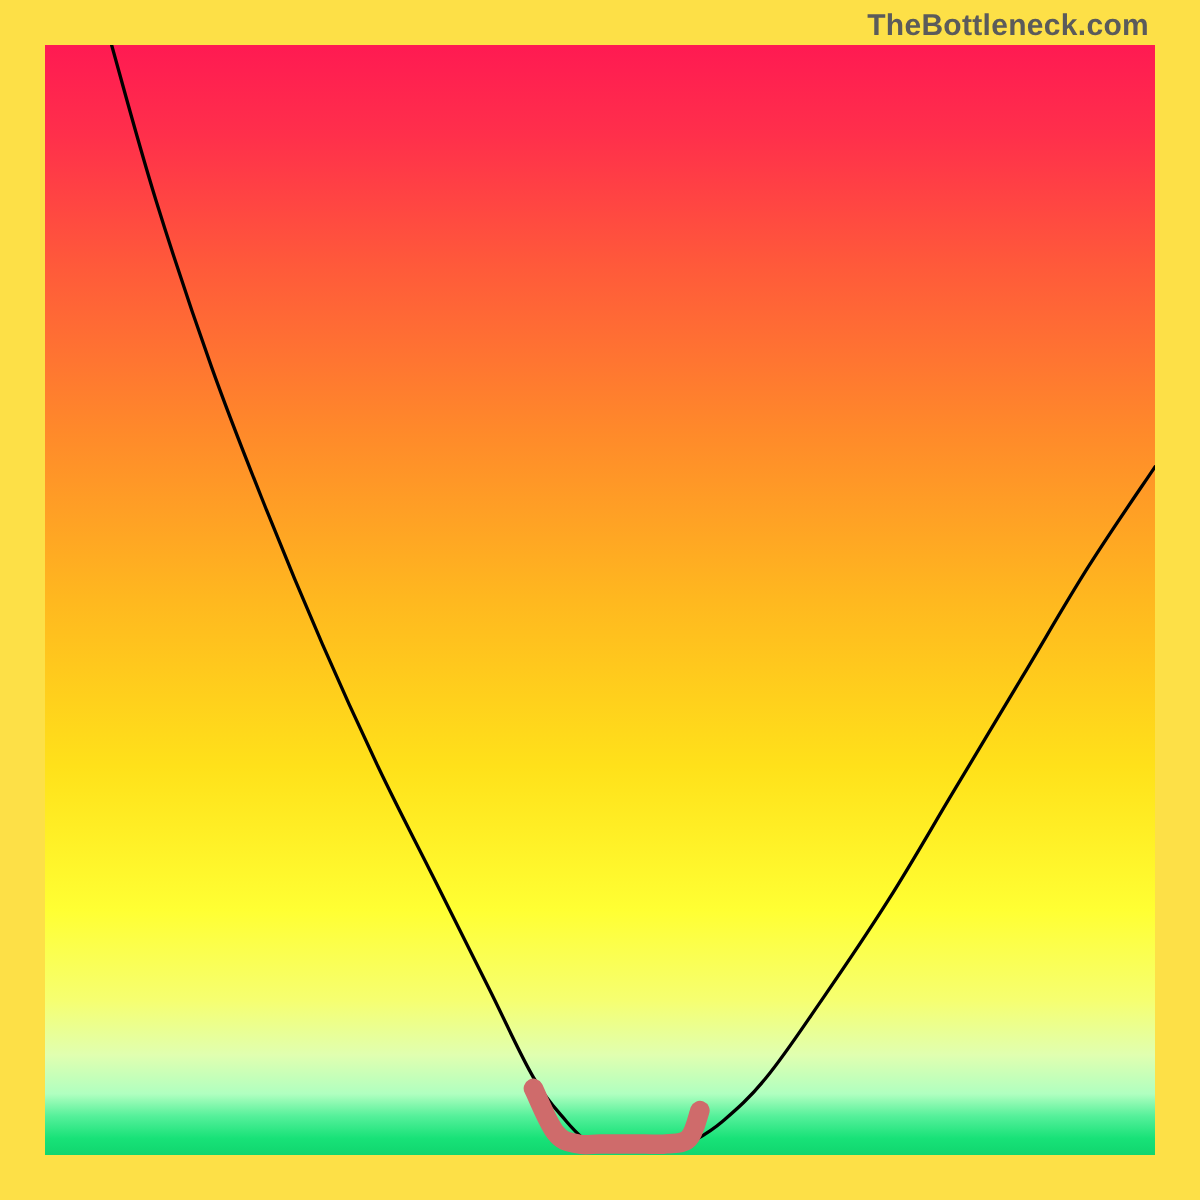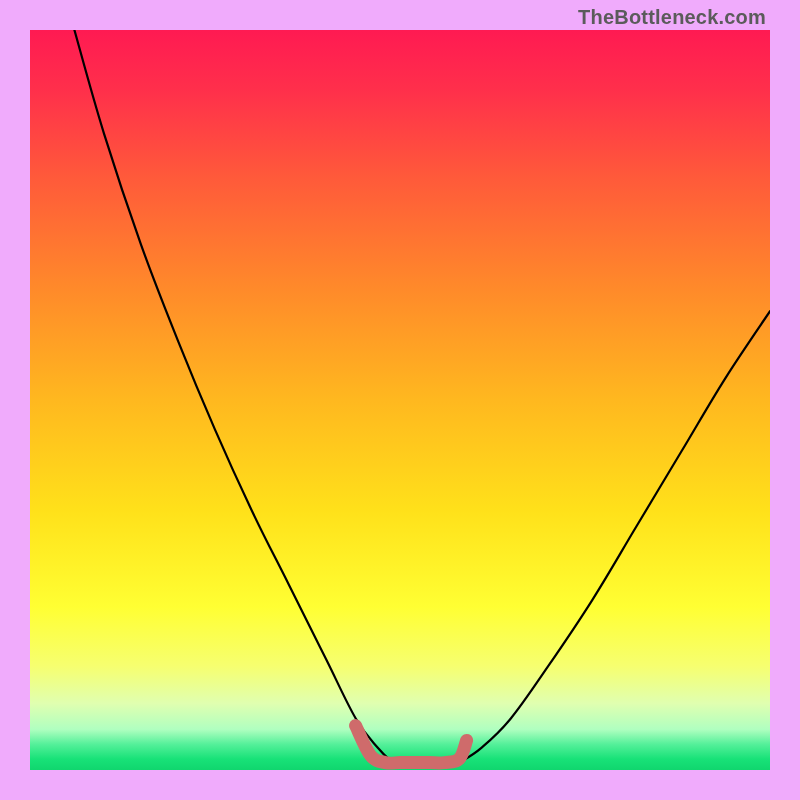--- a/index.html
+++ b/index.html
@@ -9,21 +9,21 @@
     height: 800px;
     background: #000;
     overflow: hidden;
     font-family: Arial, Helvetica, sans-serif;
   }
   .frame {
     position: absolute;
     left: 0; top: 0;
     width: 800px;
     height: 800px;
-    background: #f0abfc;
+    background: #fde047;
   }
   .plot-area {
     position: absolute;
     left: 30px;
     top: 30px;
     width: 740px;
     height: 740px;
     overflow: hidden;
   }
   .gradient {

